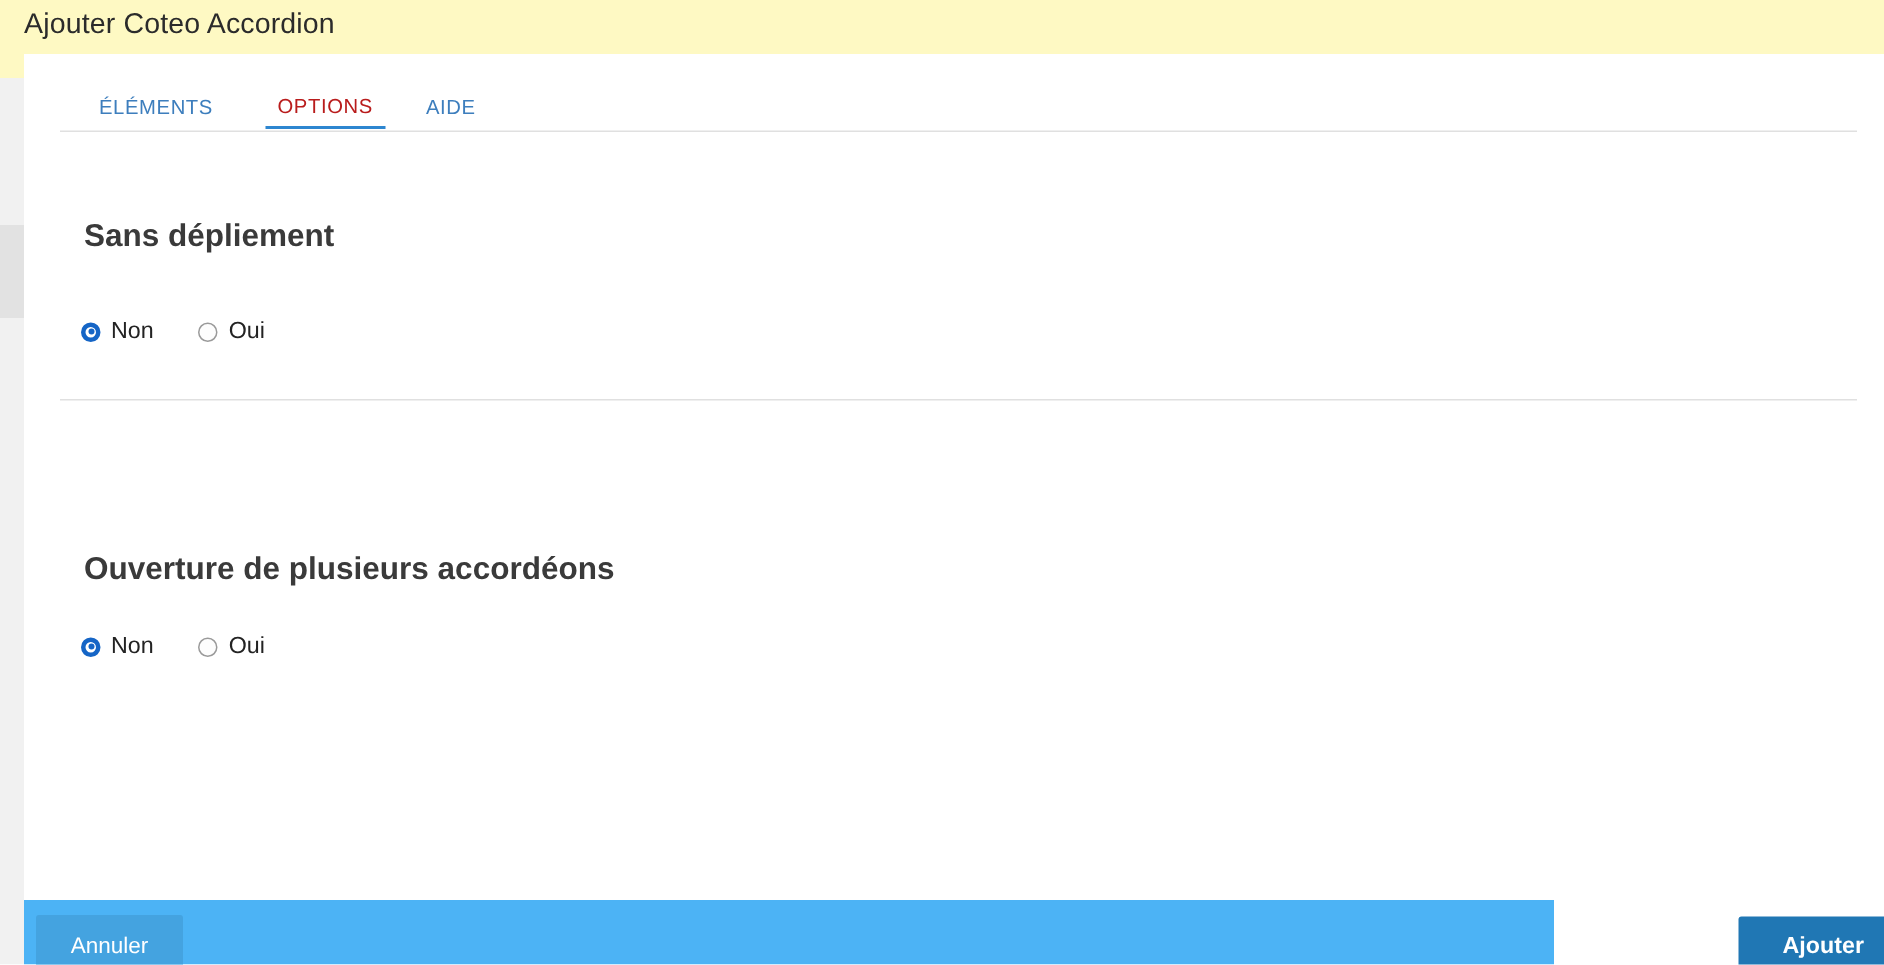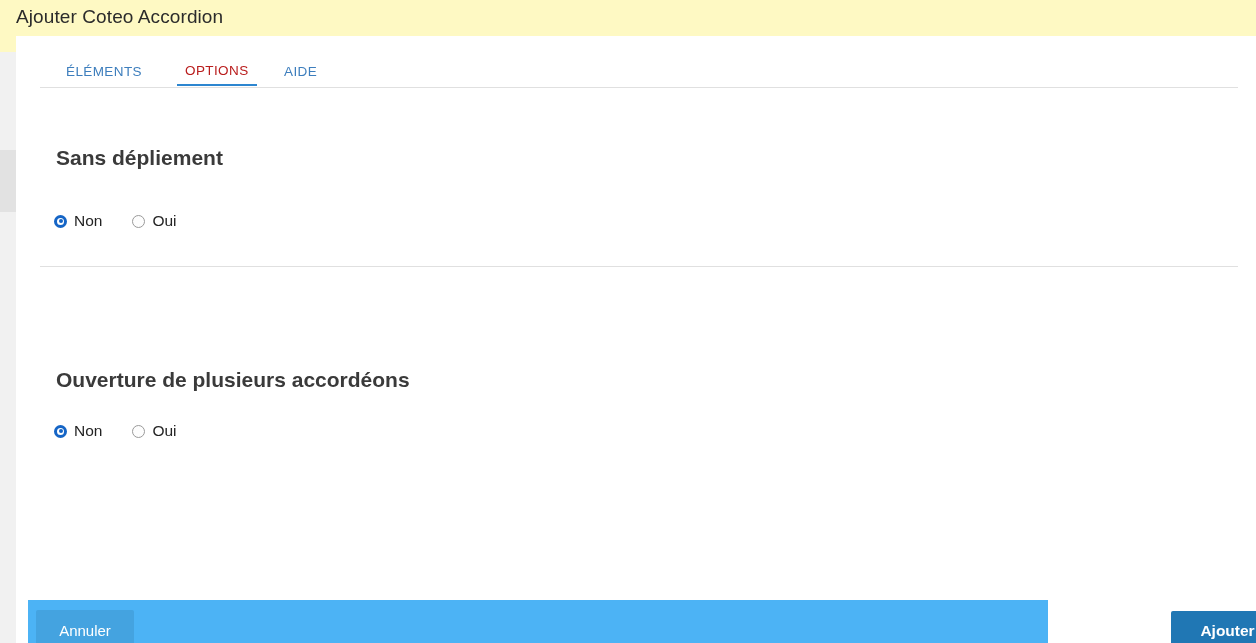--- a/index.html
+++ b/index.html
@@ -180,21 +180,21 @@
     left: 24px;
     top: 230px;
     width: 1198px;
     height: 1px;
     background: #e0e0e0;
   }
 
   
   .footer {
     position: absolute;
-    left: 28px;
+    left: 16px;
     top: 600px;
     width: 1020px;
     height: 43px;
     background: #4cb3f5;
   }
   .btn {
     position: absolute;
     border: none;
     cursor: pointer;
     font-family: "Liberation Sans", sans-serif;

